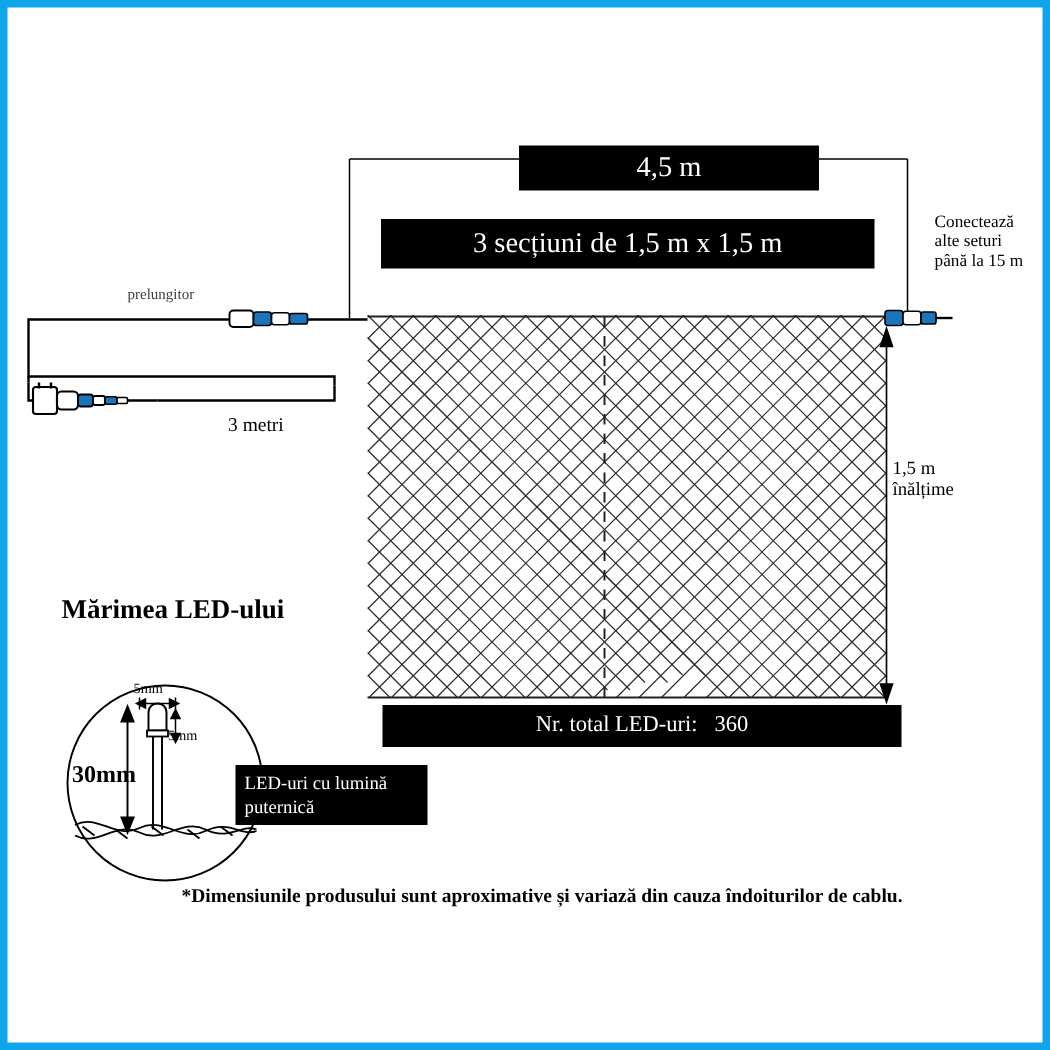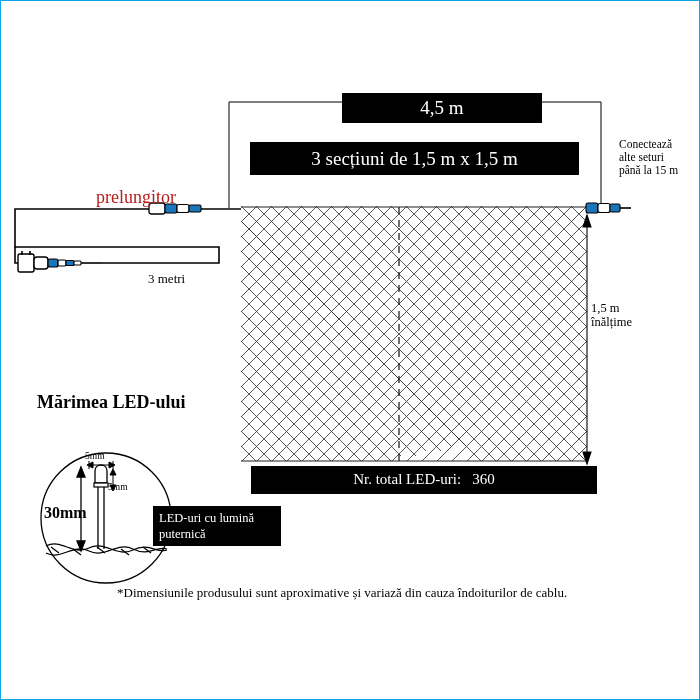--- a/index.html
+++ b/index.html
@@ -12,21 +12,21 @@
     background: #ffffff;
     font-family: "Liberation Serif", serif;
     color: #000000;
     overflow: hidden;
   }
   #stage {
     position: relative;
     width: 700px;
     height: 700px;
     box-sizing: border-box;
-    border: 1px solid #0ea5e9;
+    border: 5px solid #0ea5e9;
   }
   svg.layer {
     position: absolute;
     left: 0;
     top: 0;
     width: 700px;
     height: 700px;
   }
   .lbl {
     position: absolute;
@@ -57,23 +57,22 @@
   #lbl-connect {
     left: 601px; top: 137px;
     width: 96px;
     font-size: 11.5px;
     text-align: left;
     color: #000;
     margin-left: 17px;
   }
   #lbl-prelungitor {
     left: 80px; top: 186px;
-    font-size: 18px;
-    color: #b91c1c;
-    margin-left: 15px;
+    font-size: 10px;
+    color: #404040;
   }
   #lbl-3metri {
     left: 113px; top: 271px;
     font-size: 13px;
     margin-left: 34px;
   }
   #lbl-height {
     left: 590px; top: 300px;
     font-size: 12.5px;
     width: 50px;
@@ -109,21 +108,21 @@
     justify-content: flex-start;
     padding-left: 6px;
     box-sizing: border-box;
     line-height: 1.25;
     display: block;
     padding-top: 5px;
   }
   #lbl-footnote {
     left: 116px; top: 585px;
     font-size: 13px;
-    font-weight: normal;
+    font-weight: bold;
   }
 </style>
 </head>
 <body>
 
 <div id="stage">
 
   <svg class="layer" viewBox="0 0 700 700">
     <defs>
       <clipPath id="netclip">

